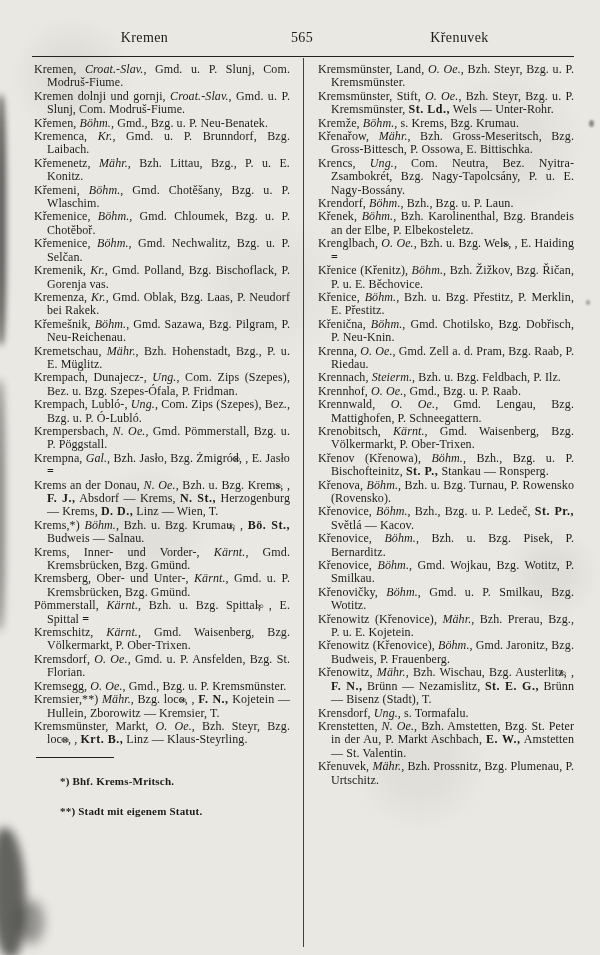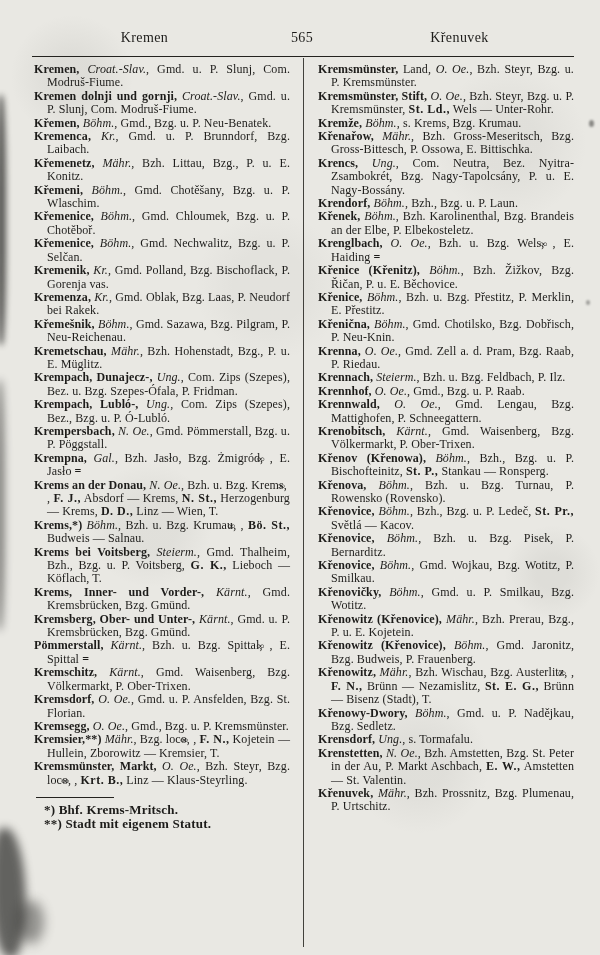--- a/index.html
+++ b/index.html
@@ -46,33 +46,33 @@
   }
   .columns{
     position:absolute;top:63px;left:34px;width:540px;display:flex;gap:28px;
   }
   .col{width:262px;}
   .entry{
     margin:0;padding-left:13px;text-indent:-13px;
     font-size:12px;line-height:13.4px;text-align:justify;
     letter-spacing:.1px;
   }
-  .seg-b{font-weight:700;}
+  .seg-b{font-weight:400;}
   .seg-i{font-style:italic;}
   .seg-rw{font-weight:700;letter-spacing:.5px;}
   .rwicon{
     font-weight:700;font-size:11px;letter-spacing:-1px;
     display:inline-block;transform:scaleY(.85);
   }
   .tgicon{font-weight:700;letter-spacing:-1px;}
   .footrule{
     margin:10px 0 5px 2px;width:78px;border-top:1.3px solid #24231f;height:0;
   }
   .footnote{
-    margin:0;padding-left:10px;font-size:13px;line-height:14.5px;
+    margin:16px;padding-left:10px;font-size:11px;line-height:14.5px;
     font-weight:700;letter-spacing:.2px;
   }
 </style>
 </head>
 <body>
 
 <div class="paper-noise"></div>
 
 <div class="artifact art-gutter-top"></div>
 <div class="artifact art-gutter-mid"></div>
@@ -110,21 +110,20 @@
       <p class="entry"><span class="seg-b">Kremenik, </span><span class="seg-i">Kr.</span><span class="seg-n">, Gmd. Polland, Bzg. Bischoflack, P. Gorenja vas.</span></p>
       <p class="entry"><span class="seg-b">Kremenza, </span><span class="seg-i">Kr.</span><span class="seg-n">, Gmd. Oblak, Bzg. Laas, P. Neudorf bei Rakek.</span></p>
       <p class="entry"><span class="seg-b">Křemešnik, </span><span class="seg-i">Böhm.</span><span class="seg-n">, Gmd. Sazawa, Bzg. Pilgram, P. Neu-Reichenau.</span></p>
       <p class="entry"><span class="seg-b">Kremetschau, </span><span class="seg-i">Mähr.</span><span class="seg-n">, Bzh. Hohenstadt, Bzg., P. u. E. Müglitz.</span></p>
       <p class="entry"><span class="seg-b">Krempach, Dunajecz-, </span><span class="seg-i">Ung.</span><span class="seg-n">, Com. Zips (Szepes), Bez. u. Bzg. Szepes-Ófala, P. Fridman.</span></p>
       <p class="entry"><span class="seg-b">Krempach, Lubló-, </span><span class="seg-i">Ung.</span><span class="seg-n">, Com. Zips (Szepes), Bez., Bzg. u. P. Ó-Lubló.</span></p>
       <p class="entry"><span class="seg-b">Krempersbach, </span><span class="seg-i">N. Oe.</span><span class="seg-n">, Gmd. Pömmerstall, Bzg. u. P. Pöggstall.</span></p>
       <p class="entry"><span class="seg-b">Krempna, </span><span class="seg-i">Gal.</span><span class="seg-n">, Bzh. Jasło, Bzg. Żmigród, </span><span class="rwicon">∞</span><span class="seg-n">, E. Jasło </span><span class="tgicon">=</span></p>
       <p class="entry"><span class="seg-b">Krems an der Donau, </span><span class="seg-i">N. Oe.</span><span class="seg-n">, Bzh. u. Bzg. Krems, </span><span class="rwicon">∞</span><span class="seg-n">, </span><span class="seg-rw">F. J.,</span><span class="seg-n"> Absdorf — Krems, </span><span class="seg-rw">N. St.,</span><span class="seg-n"> Herzogenburg — Krems, </span><span class="seg-rw">D. D.,</span><span class="seg-n"> Linz — Wien, T.</span></p>
       <p class="entry"><span class="seg-b">Krems,*) </span><span class="seg-i">Böhm.</span><span class="seg-n">, Bzh. u. Bzg. Krumau, </span><span class="rwicon">∞</span><span class="seg-n">, </span><span class="seg-rw">Bö. St.,</span><span class="seg-n"> Budweis — Salnau.</span></p>
-      <p class="entry"><span class="seg-b">Krems bei Voitsberg, </span><span class="seg-i">Steierm.</span><span class="seg-n">, Gmd. Thalheim, Bzh., Bzg. u. P. Voitsberg, </span><span class="seg-rw">G. K.,</span><span class="seg-n"> Lieboch — Köflach, T.</span></p>
       <p class="entry"><span class="seg-b">Krems, Inner- und Vorder-, </span><span class="seg-i">Kärnt.</span><span class="seg-n">, Gmd. Kremsbrücken, Bzg. Gmünd.</span></p>
       <p class="entry"><span class="seg-b">Kremsberg, Ober- und Unter-, </span><span class="seg-i">Kärnt.</span><span class="seg-n">, Gmd. u. P. Kremsbrücken, Bzg. Gmünd.</span></p>
       <p class="entry"><span class="seg-b">Pömmerstall, </span><span class="seg-i">Kärnt.</span><span class="seg-n">, Bzh. u. Bzg. Spittal, </span><span class="rwicon">∞</span><span class="seg-n">, E. Spittal </span><span class="tgicon">=</span></p>
       <p class="entry"><span class="seg-b">Kremschitz, </span><span class="seg-i">Kärnt.</span><span class="seg-n">, Gmd. Waisenberg, Bzg. Völkermarkt, P. Ober-Trixen.</span></p>
       <p class="entry"><span class="seg-b">Kremsdorf, </span><span class="seg-i">O. Oe.</span><span class="seg-n">, Gmd. u. P. Ansfelden, Bzg. St. Florian.</span></p>
       <p class="entry"><span class="seg-b">Kremsegg, </span><span class="seg-i">O. Oe.</span><span class="seg-n">, Gmd., Bzg. u. P. Kremsmünster.</span></p>
       <p class="entry"><span class="seg-b">Kremsier,**) </span><span class="seg-i">Mähr.</span><span class="seg-n">, Bzg. loco, </span><span class="rwicon">∞</span><span class="seg-n">, </span><span class="seg-rw">F. N.,</span><span class="seg-n"> Kojetein — Hullein, Zborowitz — Kremsier, T.</span></p>
       <p class="entry"><span class="seg-b">Kremsmünster, Markt, </span><span class="seg-i">O. Oe.</span><span class="seg-n">, Bzh. Steyr, Bzg. loco, </span><span class="rwicon">∞</span><span class="seg-n">, </span><span class="seg-rw">Krt. B.,</span><span class="seg-n"> Linz — Klaus-Steyrling.</span></p>
       <div class="footrule"></div>
       <p class="footnote">*) Bhf. Krems-Mritsch.</p>
@@ -149,18 +148,17 @@
       <p class="entry"><span class="seg-b">Krenobitsch, </span><span class="seg-i">Kärnt.</span><span class="seg-n">, Gmd. Waisenberg, Bzg. Völkermarkt, P. Ober-Trixen.</span></p>
       <p class="entry"><span class="seg-b">Křenov (Křenowa), </span><span class="seg-i">Böhm.</span><span class="seg-n">, Bzh., Bzg. u. P. Bischofteinitz, </span><span class="seg-rw">St. P.,</span><span class="seg-n"> Stankau — Ronsperg.</span></p>
       <p class="entry"><span class="seg-b">Křenova, </span><span class="seg-i">Böhm.</span><span class="seg-n">, Bzh. u. Bzg. Turnau, P. Rowensko (Rovensko).</span></p>
       <p class="entry"><span class="seg-b">Křenovice, </span><span class="seg-i">Böhm.</span><span class="seg-n">, Bzh., Bzg. u. P. Ledeč, </span><span class="seg-rw">St. Pr.,</span><span class="seg-n"> Světlá — Kacov.</span></p>
       <p class="entry"><span class="seg-b">Křenovice, </span><span class="seg-i">Böhm.</span><span class="seg-n">, Bzh. u. Bzg. Pisek, P. Bernarditz.</span></p>
       <p class="entry"><span class="seg-b">Křenovice, </span><span class="seg-i">Böhm.</span><span class="seg-n">, Gmd. Wojkau, Bzg. Wotitz, P. Smilkau.</span></p>
       <p class="entry"><span class="seg-b">Křenovičky, </span><span class="seg-i">Böhm.</span><span class="seg-n">, Gmd. u. P. Smilkau, Bzg. Wotitz.</span></p>
       <p class="entry"><span class="seg-b">Křenowitz (Křenovice), </span><span class="seg-i">Mähr.</span><span class="seg-n">, Bzh. Prerau, Bzg., P. u. E. Kojetein.</span></p>
       <p class="entry"><span class="seg-b">Křenowitz (Křenovice), </span><span class="seg-i">Böhm.</span><span class="seg-n">, Gmd. Jaronitz, Bzg. Budweis, P. Frauenberg.</span></p>
       <p class="entry"><span class="seg-b">Křenowitz, </span><span class="seg-i">Mähr.</span><span class="seg-n">, Bzh. Wischau, Bzg. Austerlitz, </span><span class="rwicon">∞</span><span class="seg-n">, </span><span class="seg-rw">F. N.,</span><span class="seg-n"> Brünn — Nezamislitz, </span><span class="seg-rw">St. E. G.,</span><span class="seg-n"> Brünn — Bisenz (Stadt), T.</span></p>
-      <p class="entry"><span class="seg-b">Křenowy-Dwory, </span><span class="seg-i">Böhm.</span><span class="seg-n">, Gmd. u. P. Nadějkau, Bzg. Sedletz.</span></p>
       <p class="entry"><span class="seg-b">Krensdorf, </span><span class="seg-i">Ung.</span><span class="seg-n">, s. Tormafalu.</span></p>
       <p class="entry"><span class="seg-b">Krenstetten, </span><span class="seg-i">N. Oe.</span><span class="seg-n">, Bzh. Amstetten, Bzg. St. Peter in der Au, P. Markt Aschbach, </span><span class="seg-rw">E. W.,</span><span class="seg-n"> Amstetten — St. Valentin.</span></p>
       <p class="entry"><span class="seg-b">Křenuvek, </span><span class="seg-i">Mähr.</span><span class="seg-n">, Bzh. Prossnitz, Bzg. Plumenau, P. Urtschitz.</span></p>
     </div>
 </div>
 
 </body></html>

